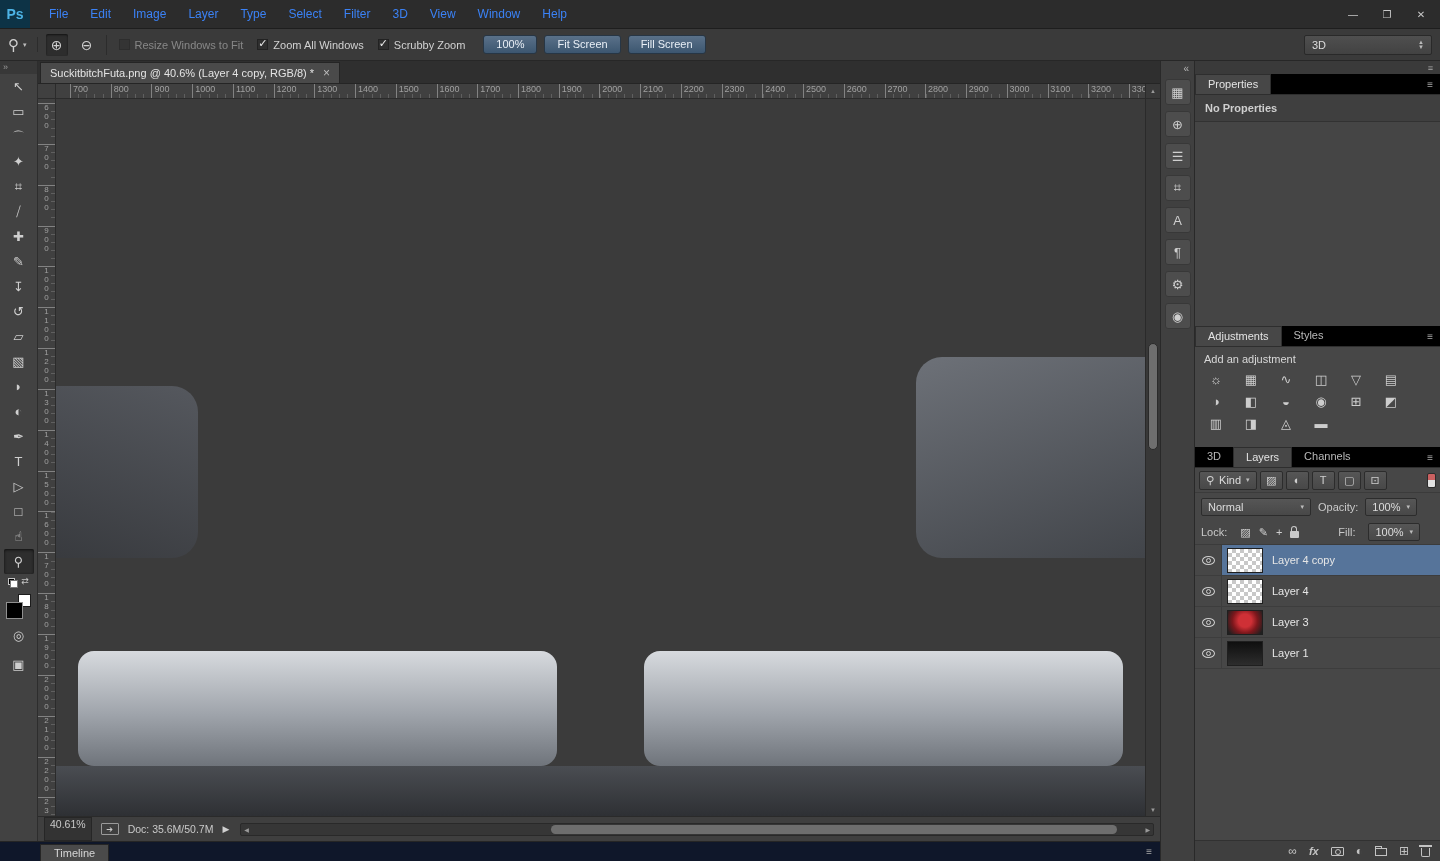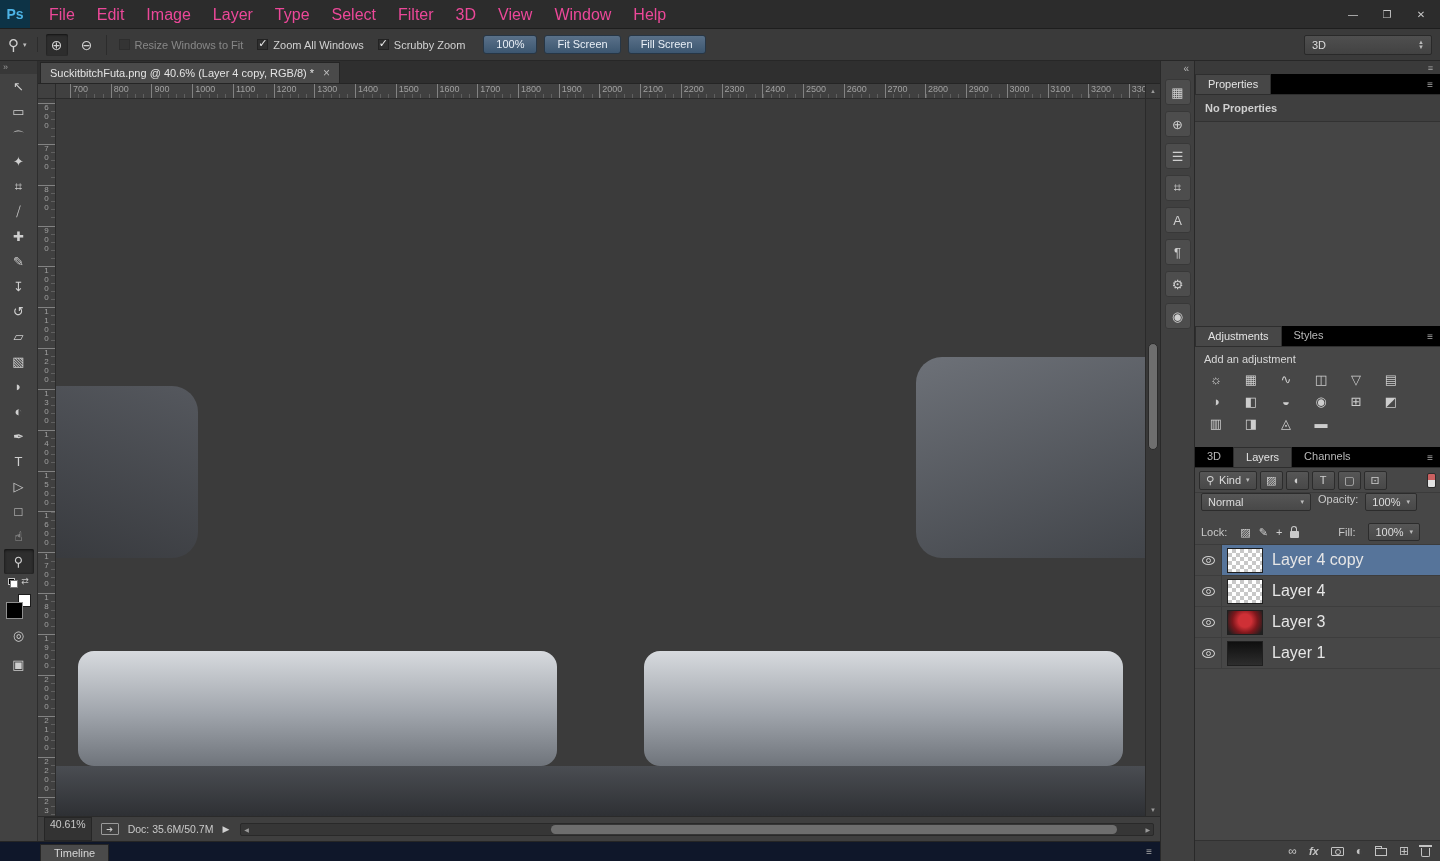--- a/index.html
+++ b/index.html
@@ -4,21 +4,21 @@
 <style>
   *{box-sizing:border-box;margin:0;padding:0}
   html,body{width:1440px;height:861px;overflow:hidden}
   body{font-family:"Liberation Sans","DejaVu Sans",sans-serif;background:#2b2b2b;user-select:none;cursor:default}
   .app{width:1440px;height:861px;display:flex;flex-direction:column}
 
   
   .menubar{flex:0 0 28px;background:#2c2c2c;border-bottom:1px solid #1e1e1e;display:flex;align-items:center}
   .ps-logo{width:30px;height:28px;background:#0d3346;color:#4db4e6;font-weight:bold;font-size:14px;display:flex;align-items:center;justify-content:center}
   .menus{display:flex;margin-left:8px}
-  .menu-item{color:#ec4899;font-size:16px;padding:0 11px;line-height:27px}
+  .menu-item{color:#3b82f6;font-size:12px;padding:0 11px;line-height:27px}
   .win-controls{margin-left:auto;display:flex;margin-right:2px}
   .win-btn{width:34px;height:24px;display:flex;align-items:center;justify-content:center;color:#c9c9c9;font-size:10px}
 
   
   .optionsbar{flex:0 0 32px;background:#3a3a3a;border-bottom:1px solid #272727;display:flex;align-items:center;padding:0 8px;gap:8px}
   .tool-preview{display:flex;align-items:center;gap:4px;padding-right:10px;border-right:1px solid #2c2c2c}
   .mag{display:inline-block;color:#d0d0d0;font-size:15px;line-height:1}
   .tiny-caret{font-size:7px;color:#bdbdbd}
   .ob-icon-btn{width:22px;height:22px;display:flex;align-items:center;justify-content:center;color:#cfcfcf;font-size:14px;border-radius:2px}
   .ob-icon-btn.pressed{background:#2d2d2d;box-shadow:inset 0 1px 2px rgba(0,0,0,.6)}
@@ -123,21 +123,21 @@
   .adj-grid{display:flex;flex-wrap:wrap;column-gap:11px;row-gap:6px}
   .adj-icon{width:24px;height:16px;display:flex;align-items:center;justify-content:center;color:#cdcdcd;font-size:13px}
 
   .layers-section{flex:1;display:flex;flex-direction:column;min-height:0;background:#474747}
   .filter-row{flex:0 0 25px;display:flex;align-items:center;gap:3px;padding:0 4px;border-bottom:1px solid #3b3b3b}
   .kind-select{display:flex;align-items:center;gap:5px;background:linear-gradient(#565656,#484848);border:1px solid #2c2c2c;border-radius:2px;font-size:11px;color:#ddd;padding:1px 6px;height:19px}
   .kind-select .mag{font-size:11px}
   .filter-icon{width:23px;height:19px;background:linear-gradient(#565656,#484848);border:1px solid #2c2c2c;border-radius:2px;display:flex;align-items:center;justify-content:center;color:#cfcfcf;font-size:11px}
   .filter-toggle{margin-left:auto;width:9px;height:15px;border:1px solid #2c2c2c;border-radius:2px;background:linear-gradient(#c96060 0 50%,#e3e3e3 50%)}
 
-  .blend-row{flex:0 0 27px;display:flex;align-items:flex-start;gap:7px;padding:0 6px}
+  .blend-row{flex:0 0 27px;display:flex;align-items:center;gap:7px;padding:0 6px}
   .blend-select{width:110px;display:flex;justify-content:space-between;align-items:center;background:linear-gradient(#565656,#484848);border:1px solid #2c2c2c;border-radius:2px;font-size:11px;color:#ddd;padding:2px 6px}
   .small-label{font-size:11px;color:#c9c9c9}
   .valbox{display:flex;align-items:center;gap:6px;background:linear-gradient(#565656,#484848);border:1px solid #2c2c2c;border-radius:2px;font-size:11px;color:#ddd;padding:2px 6px}
 
   .lock-row{flex:0 0 25px;display:flex;align-items:center;gap:13px;padding:0 6px;border-bottom:1px solid #3b3b3b}
   .lock-icons{display:flex;gap:8px;align-items:center}
   .lock-item{display:flex;align-items:center;color:#cfcfcf;font-size:11px}
   .css-lock{display:none;width:9px;height:7px;background:#c9c9c9;border-radius:1px;position:relative;margin-top:4px}
   .css-lock.show{display:inline-block}
   .css-lock::before{content:"";position:absolute;left:1px;top:-5px;width:4px;height:4px;border:1.5px solid #c9c9c9;border-bottom:none;border-radius:3px 3px 0 0}
@@ -146,21 +146,21 @@
   .layer-row{height:31px;display:flex;align-items:stretch;border-bottom:1px solid #3d3d3d}
   .eye-cell{flex:0 0 27px;display:flex;align-items:center;justify-content:center;border-right:1px solid #3d3d3d}
   .eye{width:13px;height:9px;border:1px solid #d0d0d0;border-radius:50%;position:relative;display:inline-block}
   .eye::after{content:"";position:absolute;width:3px;height:3px;border:1px solid #d0d0d0;border-radius:50%;left:3px;top:1.5px}
   .layer-main{flex:1;display:flex;align-items:center;gap:9px;padding-left:5px}
   .layer-row.selected .layer-main{background:#56749a}
   .thumb{width:36px;height:25px;border:1px solid #1f1f1f;flex:0 0 36px}
   .thumb.checker{background-color:#fff;background-image:linear-gradient(45deg,#c8c8c8 25%,transparent 25%,transparent 75%,#c8c8c8 75%),linear-gradient(45deg,#c8c8c8 25%,transparent 25%,transparent 75%,#c8c8c8 75%);background-size:8px 8px;background-position:0 0,4px 4px}
   .thumb.image{background:radial-gradient(circle at 50% 42%,#cf3036 0 30%,#7e171c 58%,#202020 92%)}
   .thumb.dark{background:linear-gradient(#0f0f0f,#2d2d2d)}
-  .layer-name{font-size:16px;color:#e6e6e6;white-space:nowrap}
+  .layer-name{font-size:11px;color:#e6e6e6;white-space:nowrap}
 
   .layers-bottom{flex:0 0 21px;background:#3f3f3f;border-top:1px solid #313131;display:flex;align-items:center;justify-content:flex-end;gap:12px;padding-right:10px}
   .lb-icon{color:#c3c3c3;font-size:12px;display:flex;align-items:center;line-height:1}
   [data-name="layer-effects-icon"] .glyph{font-style:italic;font-weight:bold;font-size:11px}
   .cssicon{display:none}
   .cssicon.icon-mask{display:inline-block;width:13px;height:9px;border:1px solid #c3c3c3;border-radius:1px;position:relative}
   .cssicon.icon-mask::after{content:"";position:absolute;left:3px;top:1px;width:4px;height:4px;border:1px solid #c3c3c3;border-radius:50%}
   .cssicon.icon-folder{display:inline-block;width:12px;height:8px;border:1px solid #c3c3c3;position:relative;margin-top:2px}
   .cssicon.icon-folder::before{content:"";position:absolute;left:-1px;top:-3px;width:5px;height:2px;border:1px solid #c3c3c3;border-bottom:none}
   .cssicon.icon-trash{display:inline-block;width:9px;height:9px;border:1px solid #c3c3c3;border-top:none;border-radius:0 0 2px 2px;position:relative;margin-top:3px}

